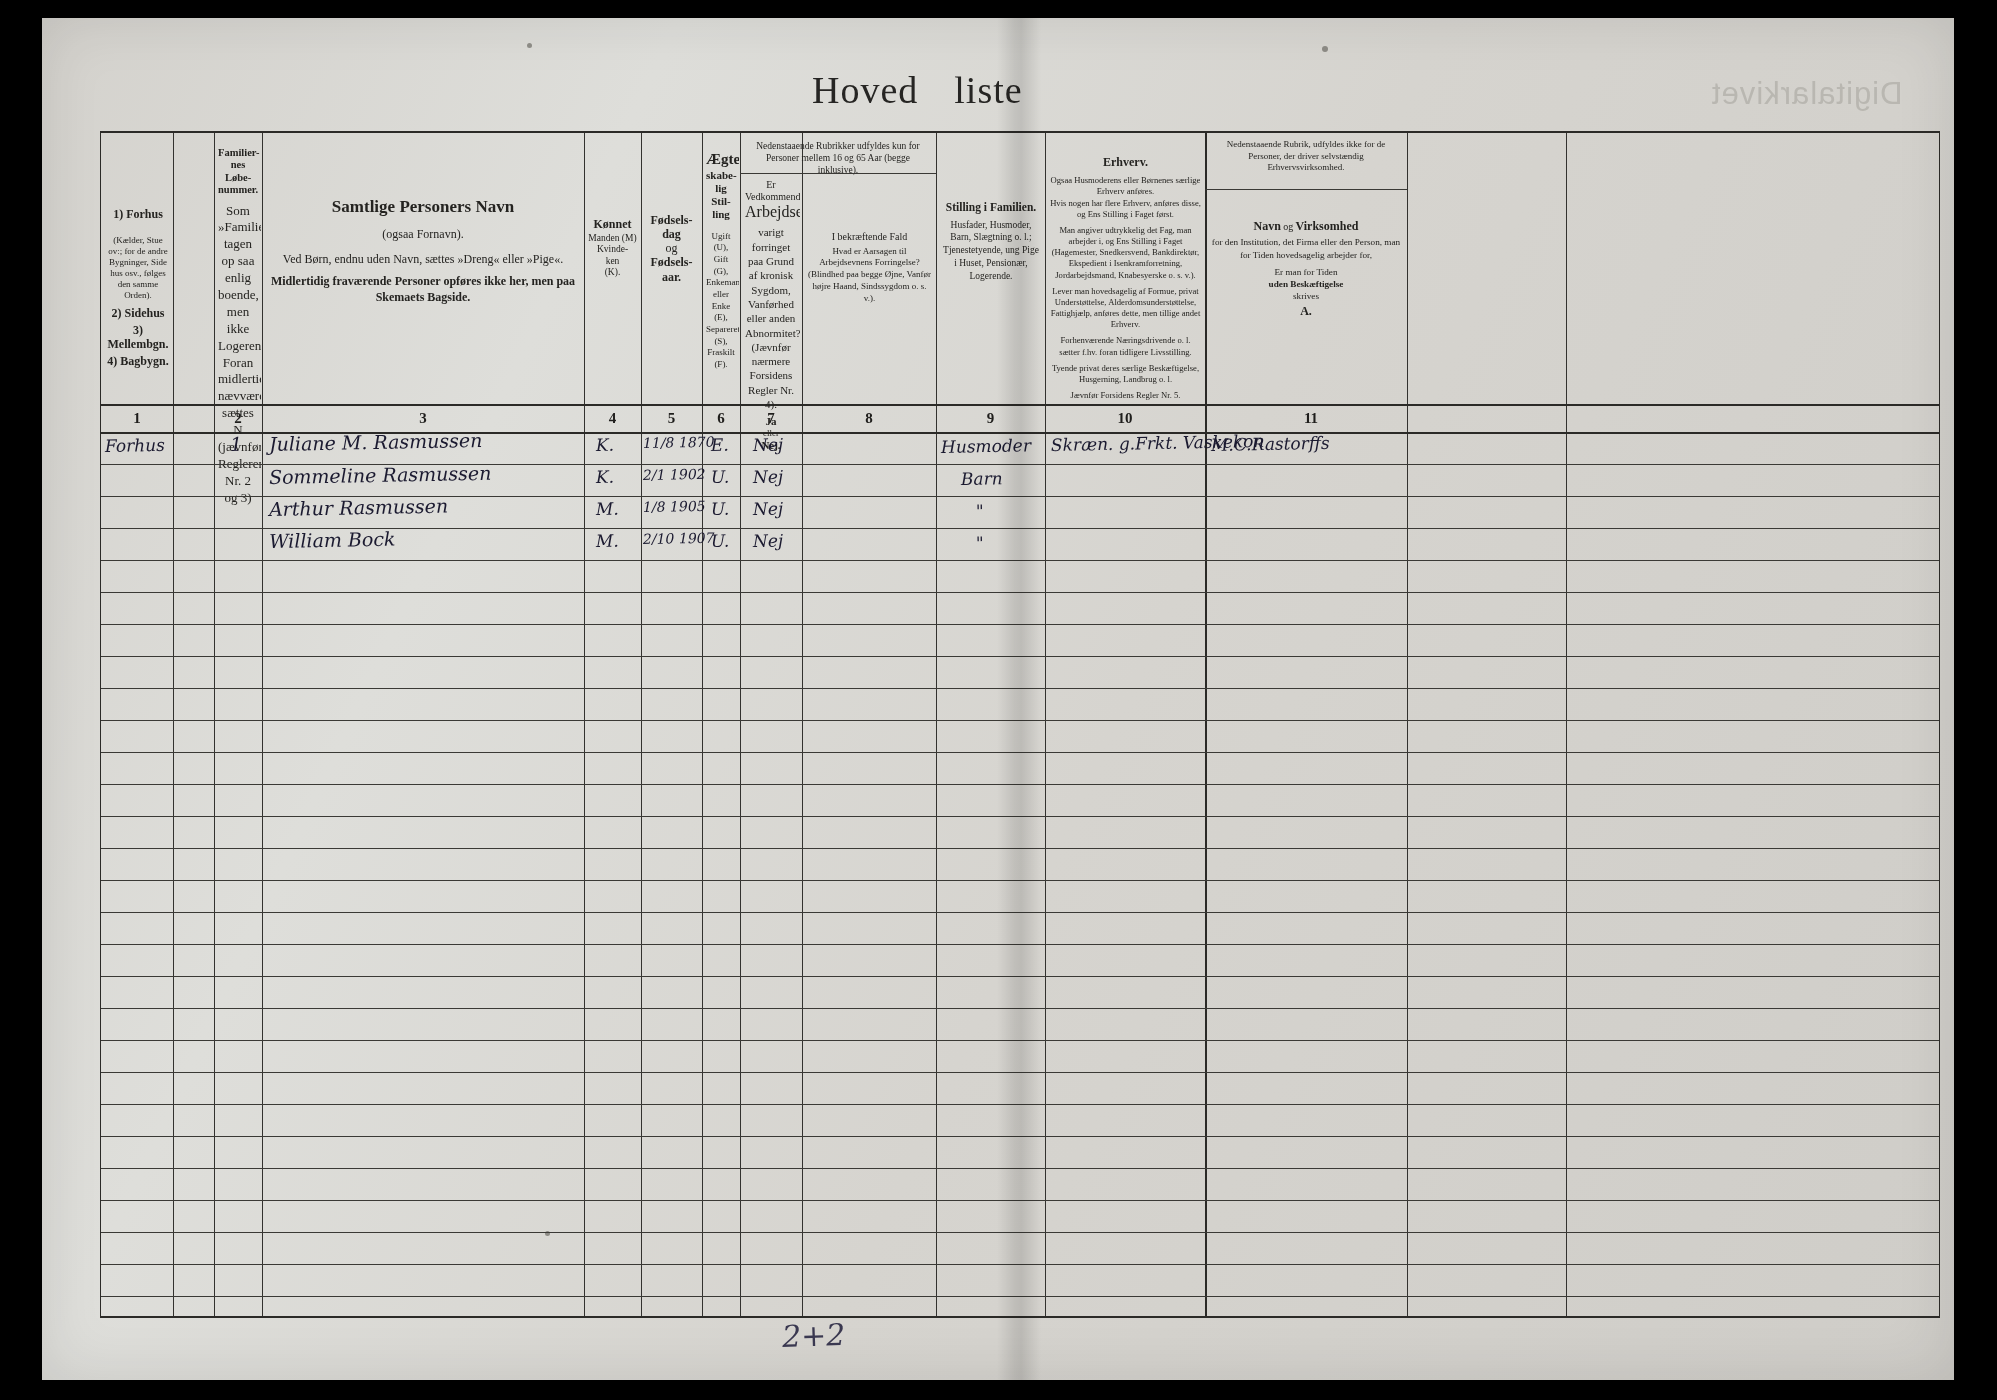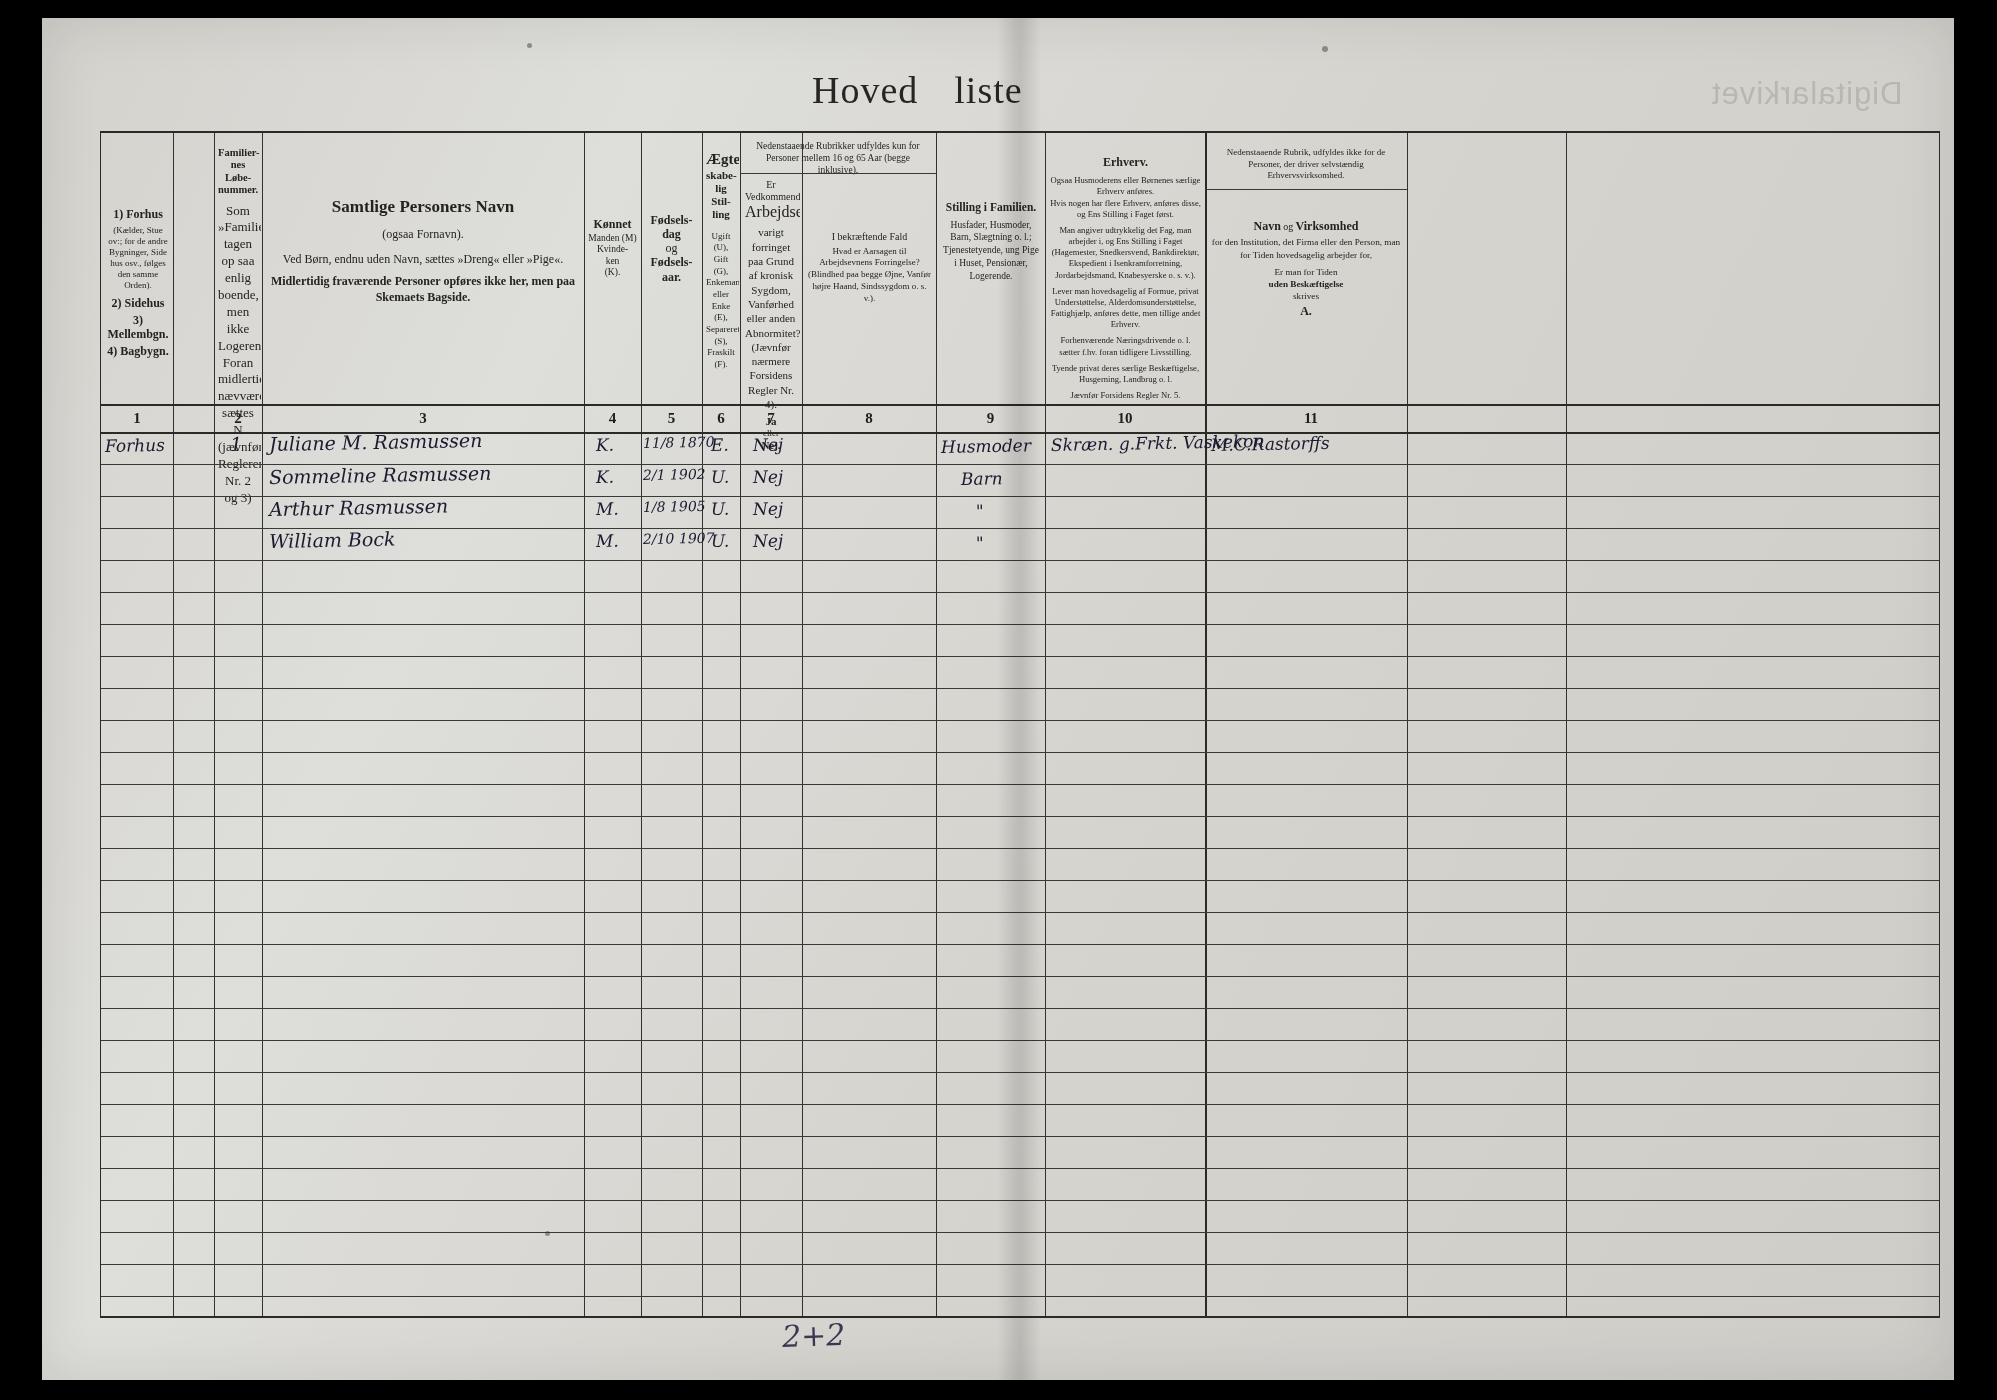--- a/index.html
+++ b/index.html
@@ -186,21 +186,21 @@
       <div class="num-row" style="left:540px; top:277px; width:61px;">5</div>
       <div class="num-row" style="left:601px; top:277px; width:38px;">6</div>
       <div class="num-row" style="left:639px; top:277px; width:62px;">7</div>
       <div class="num-row" style="left:701px; top:277px; width:134px;">8</div>
       <div class="num-row" style="left:835px; top:277px; width:109px;">9</div>
       <div class="num-row" style="left:944px; top:277px; width:160px;">10</div>
       <div class="num-row" style="left:1160px;top:277px; width:100px;">11</div>
 
       <div class="hcell" style="left:2px; top:72px; width:70px; font-size:11px;">
         <div class="b" style="font-size:12px;">1) Forhus</div>
-        <div style="font-size:9px; line-height:1.22; margin-top:4px;">(Kælder, Stue ov:; for de andre Bygninger, Side hus osv., følges den samme Orden).</div>
+        <div style="font-size:9px; line-height:1.22; margin-top:14px;">(Kælder, Stue ov:; for de andre Bygninger, Side hus osv., følges den samme Orden).</div>
         <div class="b" style="font-size:12px; margin-top:5px;">2) Sidehus</div>
         <div class="b" style="font-size:12px; margin-top:3px;">3) Mellembgn.</div>
         <div class="b" style="font-size:12px; margin-top:3px;">4) Bagbygn.</div>
       </div>
 
       <div class="hcell" style="left:114px; top:12px; width:46px; font-size:9.5px;">
         <div class="b" style="font-size:10.5px;">Familier-</div>
         <div class="b" style="font-size:10.5px;">nes</div>
         <div class="b" style="font-size:10.5px;">Løbe-</div>
         <div class="b" style="font-size:10.5px;">nummer.</div>
@@ -266,21 +266,21 @@
         <div class="b" style="font-size:12px; margin-top:10px;">Erhverv.</div>
         <div style="margin-top:6px; line-height:1.3;">Ogsaa Husmoderens eller Børnenes særlige Erhverv anføres.</div>
         <div style="line-height:1.3;">Hvis nogen har flere Erhverv, anføres disse, og Ens Stilling i Faget først.</div>
         <div style="margin-top:5px; line-height:1.3;">Man angiver udtrykkelig det Fag, man arbejder i, og Ens Stilling i Faget (Hagemester, Snedkersvend, Bankdirektør, Ekspedient i Isenkramforretning, Jordarbejdsmand, Knabesyerske o. s. v.).</div>
         <div style="margin-top:5px; line-height:1.3;">Lever man hovedsagelig af Formue, privat Understøttelse, Alderdomsunderstøttelse, Fattighjælp, anføres dette, men tillige andet Erhverv.</div>
         <div style="margin-top:5px; line-height:1.3;">Forhenværende Næringsdrivende o. l. sætter f.hv. foran tidligere Livsstilling.</div>
         <div style="margin-top:5px; line-height:1.3;">Tyende privat deres særlige Beskæftigelse, Husgerning, Landbrug o. l.</div>
         <div style="margin-top:5px; line-height:1.3;">Jævnfør Forsidens Regler Nr. 5.</div>
       </div>
 
-      <div class="hcell" style="left:1106px; top:12px; width:198px; font-size:9px;">
+      <div class="hcell" style="left:1106px; top:4px; width:198px; font-size:9px;">
         <div style="line-height:1.3;"><span>Nedenstaaende Rubrik, udfyldes ikke for de Personer, der driver selvstændig Erhvervsvirksomhed.</span></div>
       </div>
       <div class="hline" style="left:1104px; top:56px; width:202px;"></div>
       <div class="hcell" style="left:1106px; top:62px; width:198px; font-size:9.2px;">
         <div style="margin-top:22px;">
           <b style="font-size:12px;">Navn</b>
           <span style="font-size:10px;">og</span>
           <b style="font-size:12px;">Virksomhed</b>
         </div>
         <div style="margin-top:3px; line-height:1.35;">for den Institution, det Firma eller den Person, man for Tiden hovedsagelig arbejder for,</div>

